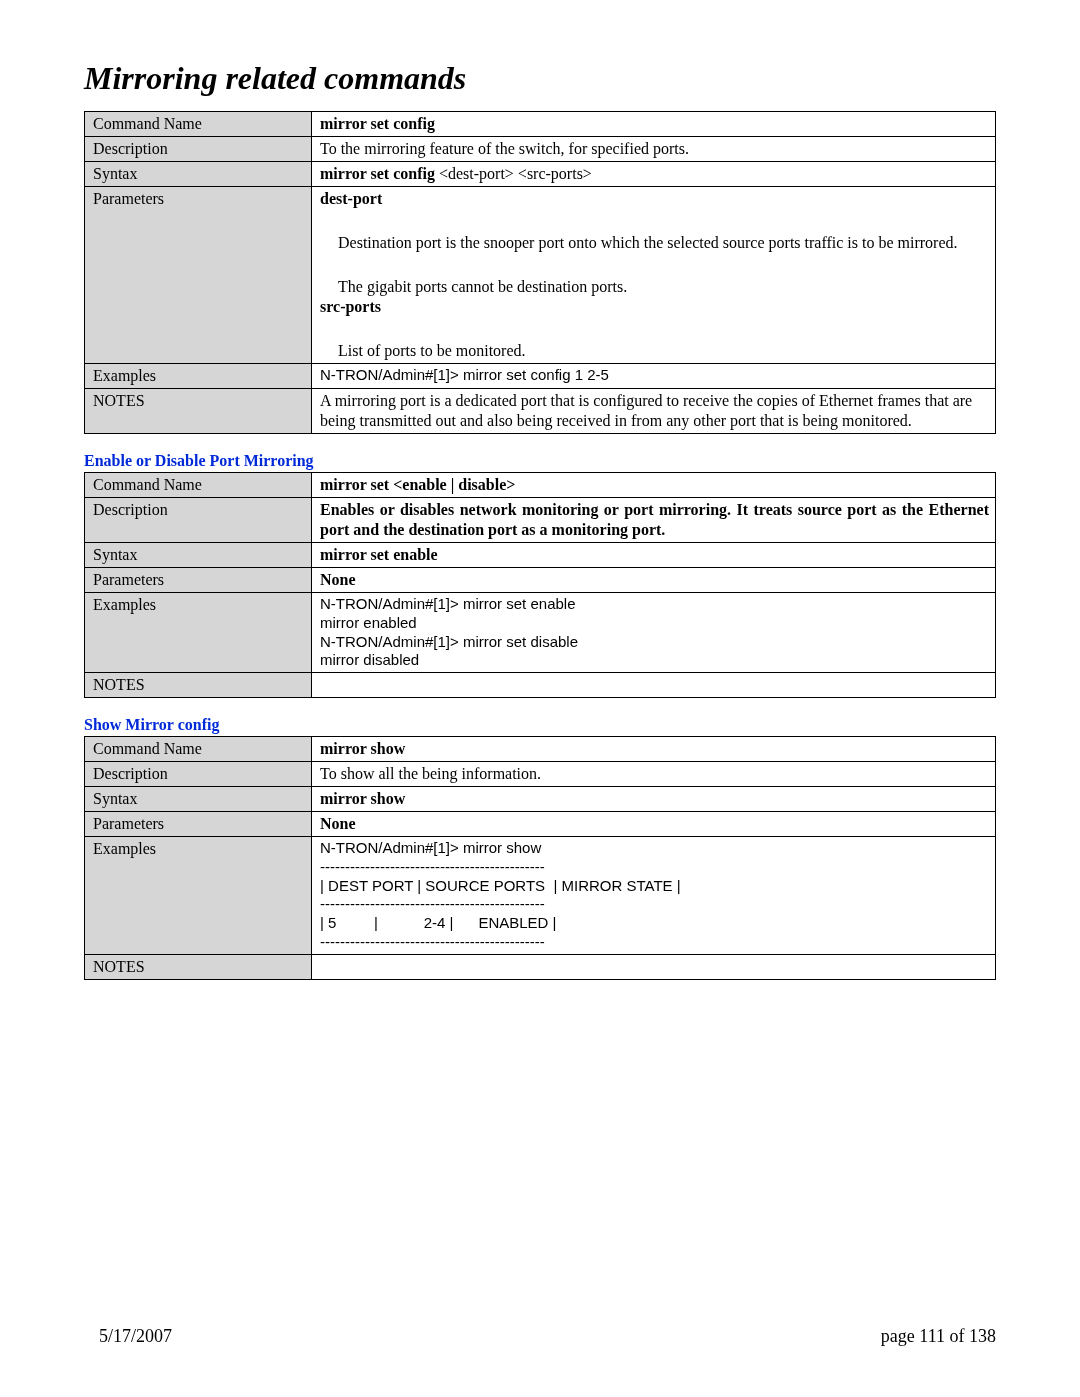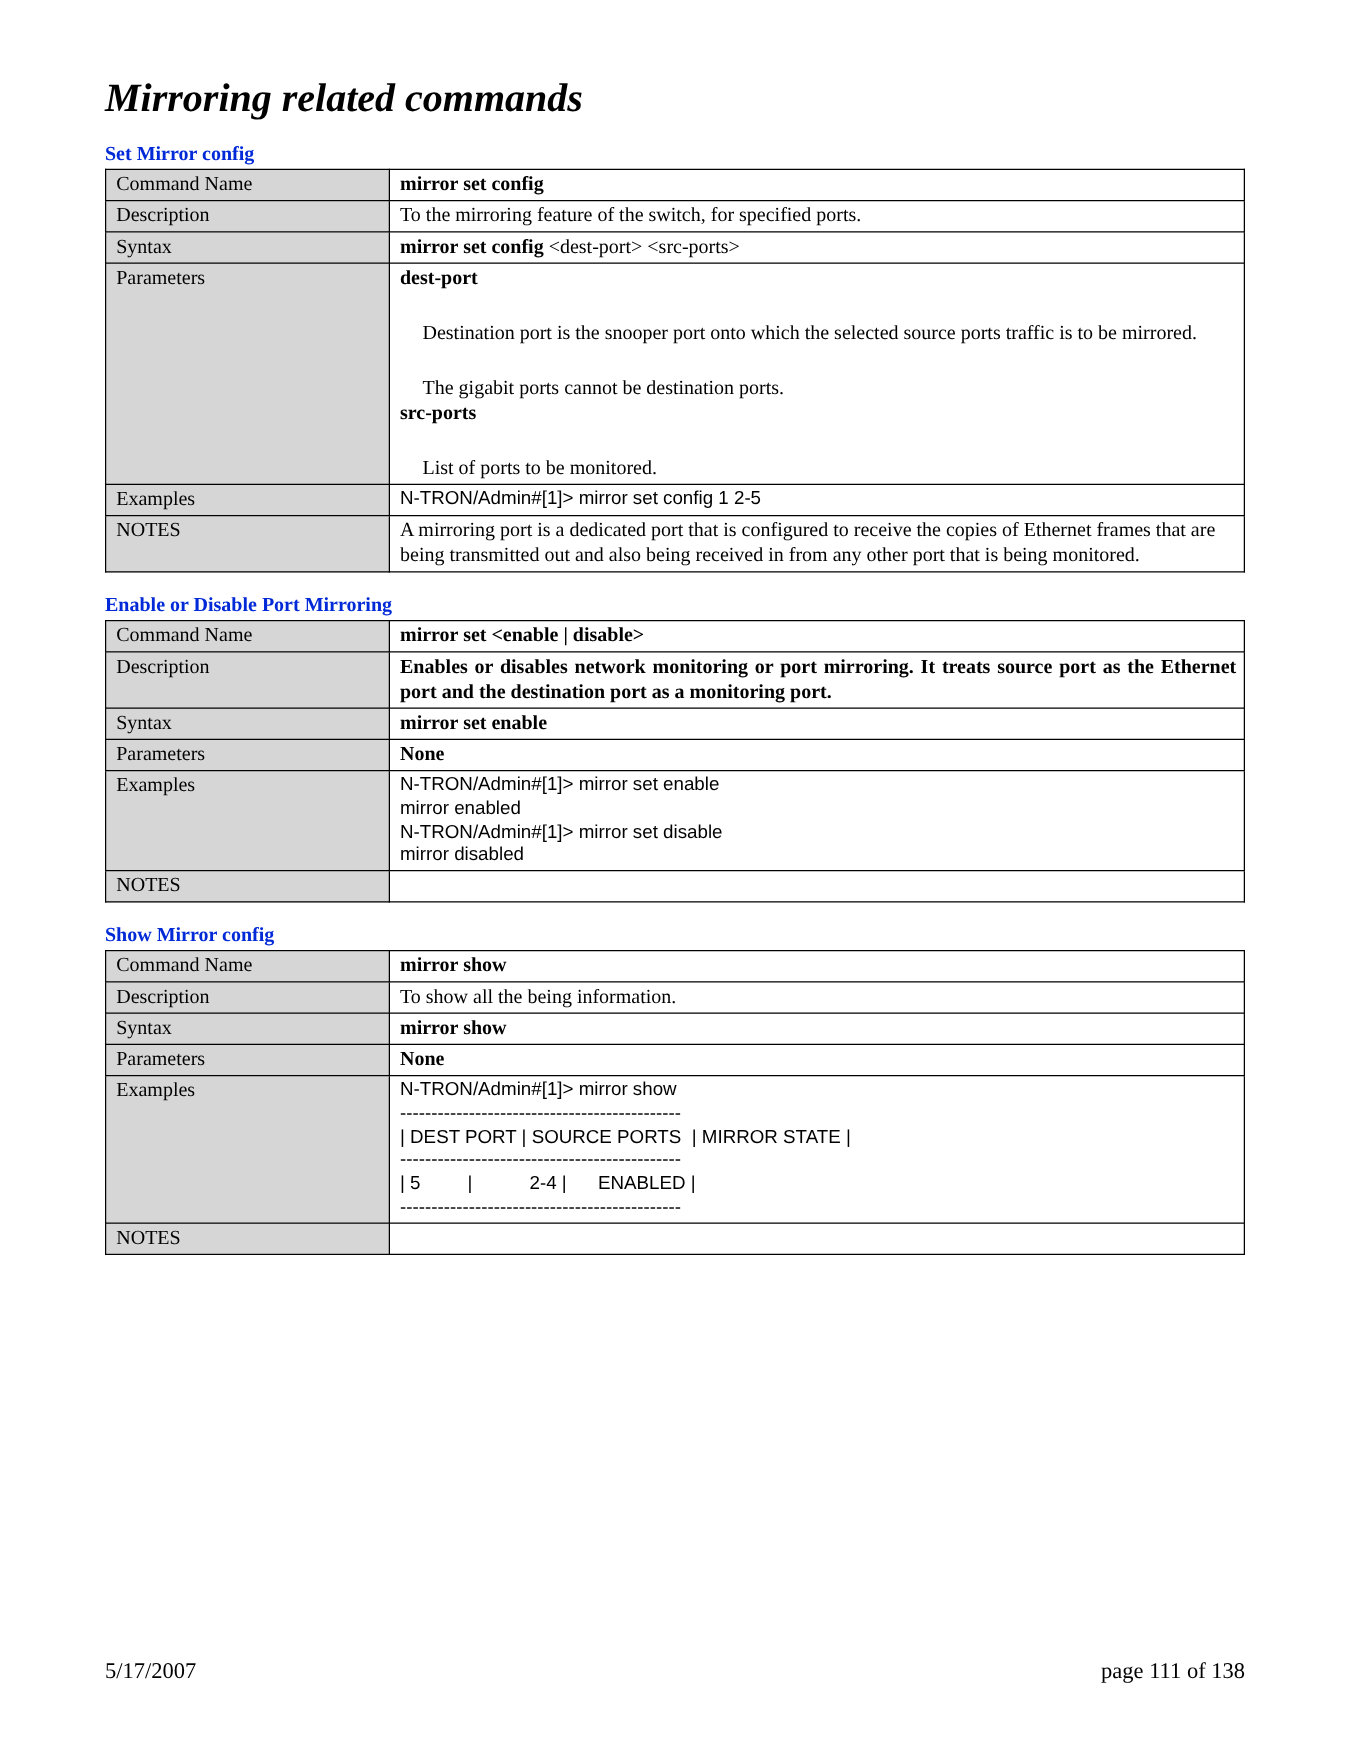--- a/index.html
+++ b/index.html
@@ -46,36 +46,35 @@
   }
   .bold { font-weight: bold; }
   .mono {
     font-family: Liberation Sans, sans-serif;
     font-size: 15px;
     white-space: pre;
   }
   .indent { padding-left: 18px; display: block; margin-top: 24px; }
   .footer {
     position: absolute;
-    left: 84px;
+    left: 99px;
     right: 84px;
     bottom: 50px;
     font-size: 18px;
     display: flex;
     justify-content: space-between;
   }
 </style>
 </head>
 <body>
 
 <div class="page">
 
   <h1 class="page-title">Mirroring related commands</h1>
 
-  <div class="section-heading">Set Mirror config</div>
   <table class="cmd">
     <tbody>
         <tr>
       <td class="label">Command Name</td>
       <td><span class="bold">mirror set config</span></td>
     </tr>
     <tr>
       <td class="label">Description</td>
       <td>To the mirroring feature of the switch, for specified ports.</td>
     </tr>

